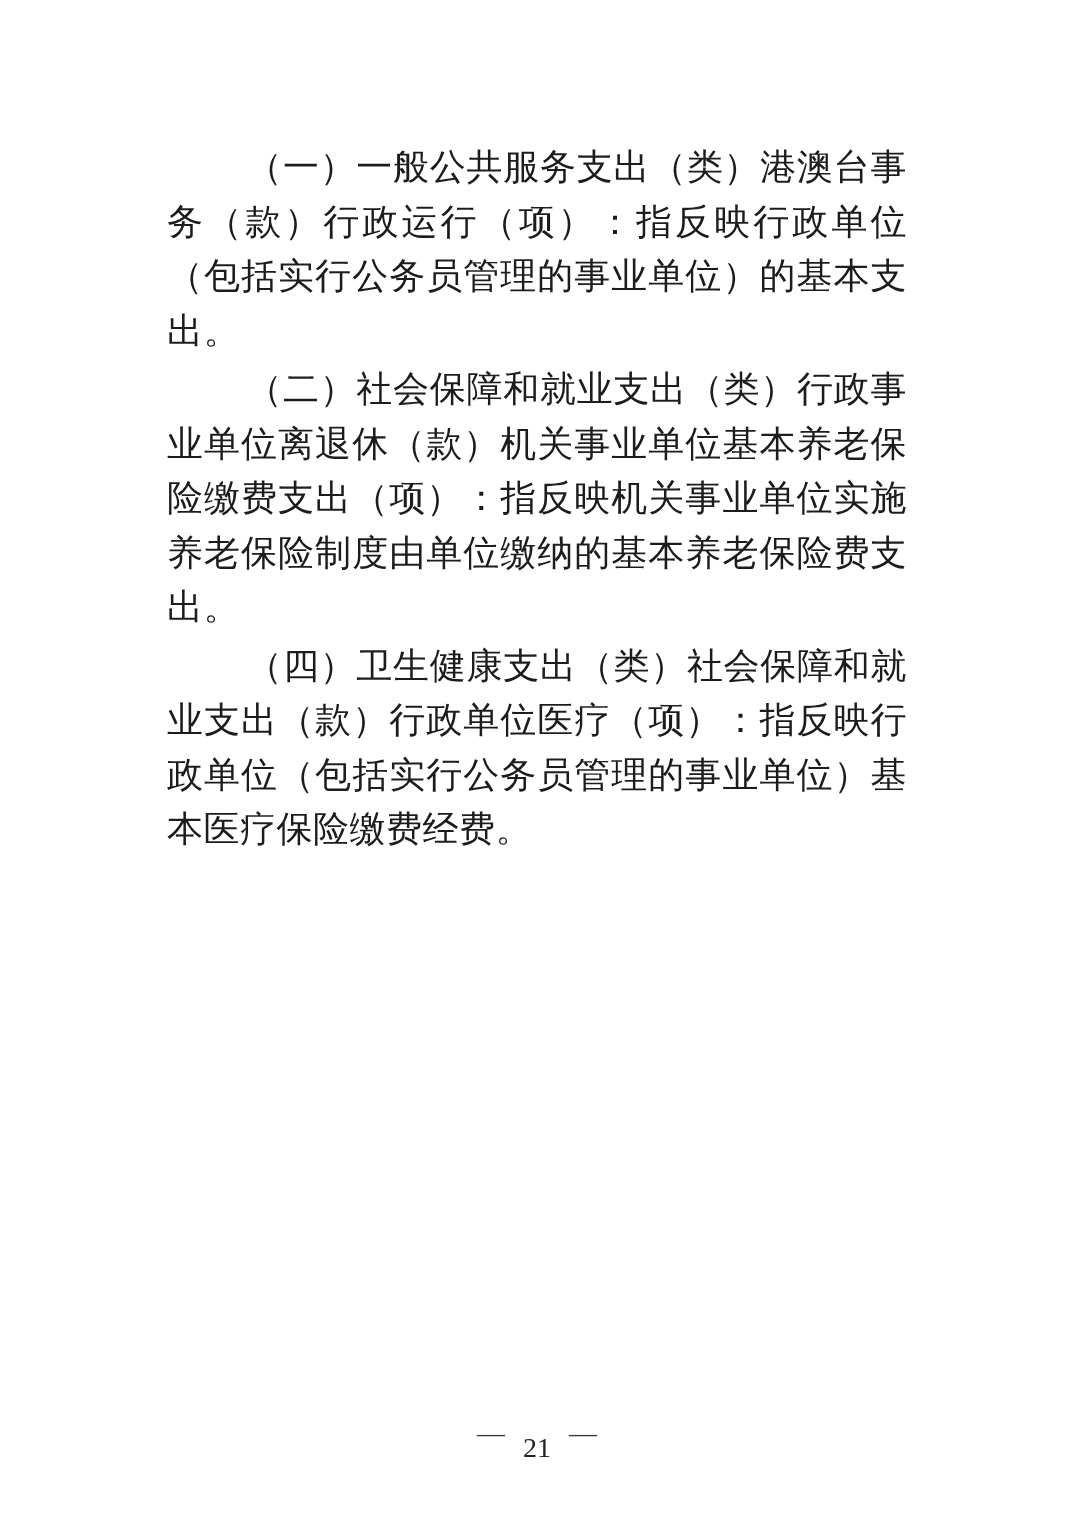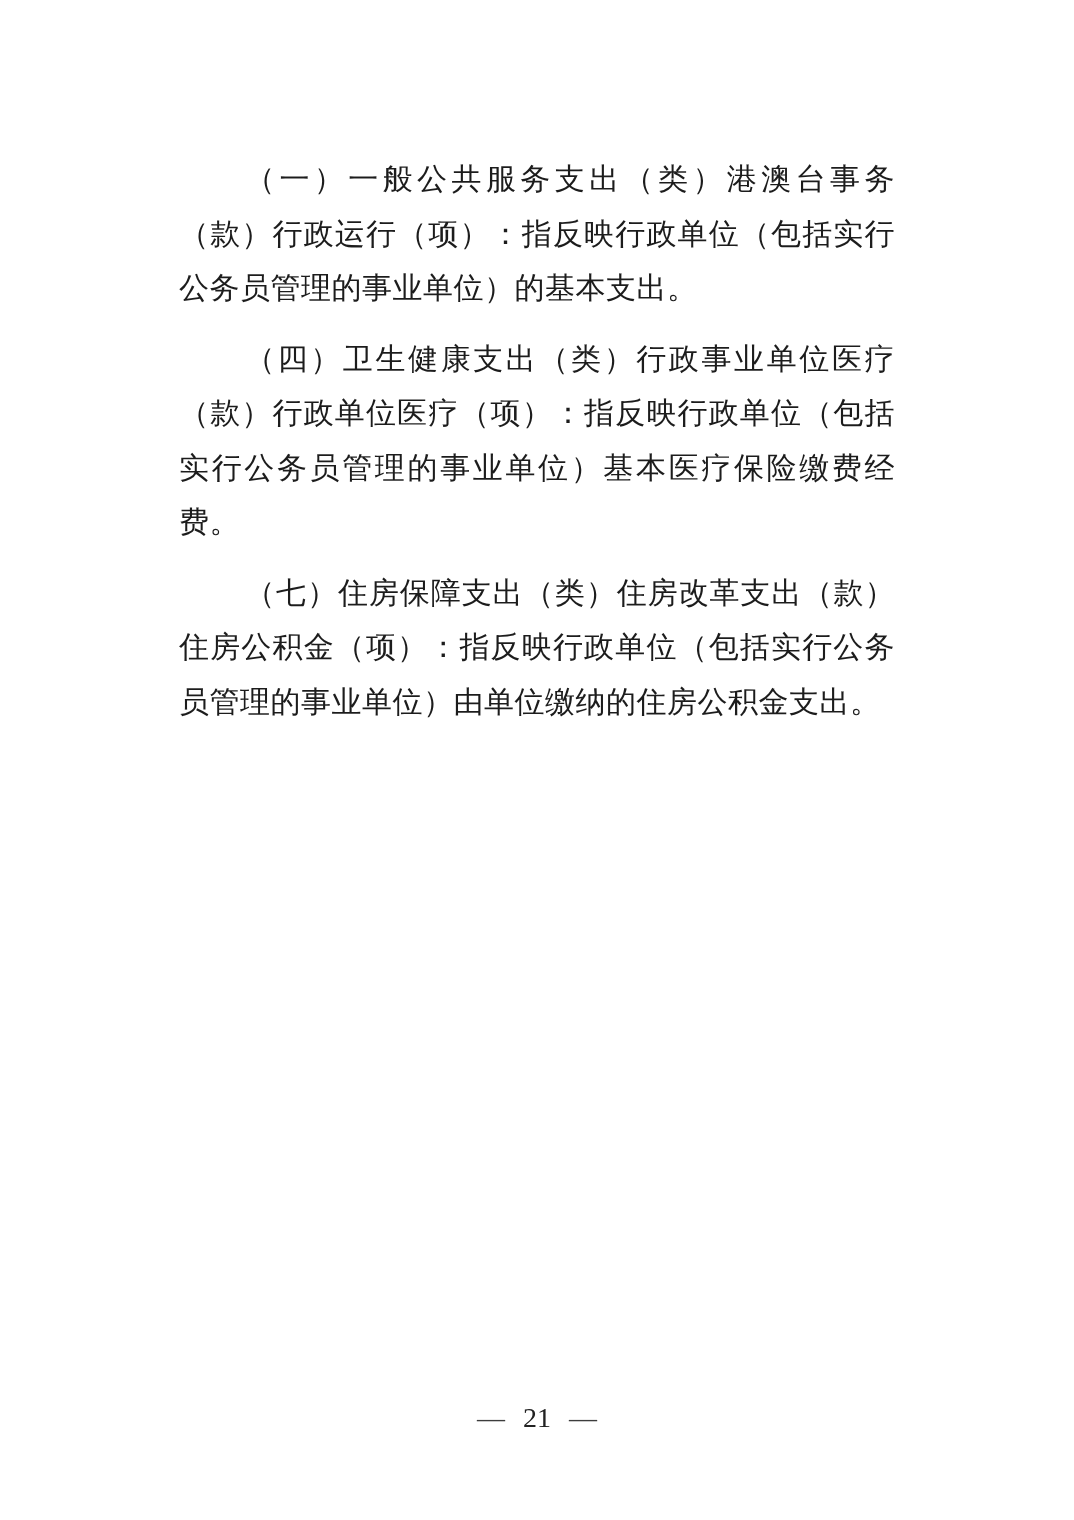--- a/index.html
+++ b/index.html
@@ -15,23 +15,23 @@
     overflow: hidden;
     font-family: "Liberation Sans", sans-serif;
   }
   .text-block {
     position: absolute;
     left: 163px;
     top: 136px;
     width: 748px;
   }
   .para {
-    margin: 16px;
+    margin: 4px;
     padding: 0;
-    font-size: 30px;
+    font-size: 36px;
     line-height: 54.5px;
     color: #1c1c1c;
     text-align: justify;
     text-justify: inter-character;
     text-indent: 2.2em;
     letter-spacing: 0.5px;
     font-family: "Liberation Sans", sans-serif;
   }
   .footer {
     position: absolute;
@@ -41,31 +41,32 @@
     display: flex;
     justify-content: center;
     align-items: center;
     gap: 18px;
     font-family: "Liberation Serif", serif;
     font-size: 28px;
     color: #3c3c3c;
   }
   .footer .page-num {
     color: #222222;
+    margin-top: 30px;
   }
 </style>
 </head>
 <body>
 
 <div class="page">
 
   <div class="text-block">
     <p class="para">（一）一般公共服务支出（类）港澳台事务（款）行政运行（项）：指反映行政单位（包括实行公务员管理的事业单位）的基本支出。</p>
-    <p class="para">（四）卫生健康支出（类）行政事业单位医疗（款）行政单位医疗（项）：指反映行政单位（包括实行公务员管理的事业单位）基本医疗保险缴费经费。</p>
-    <p class="para">（七）住房保障支出（类）住房改革支出（款）住房公积金（项）：指反映行政单位（包括实行公务员管理的事业单位）由单位缴纳的住房公积金支出。</p>
+    <p class="para">（二）社会保障和就业支出（类）行政事业单位离退休（款）机关事业单位基本养老保险缴费支出（项）：指反映机关事业单位实施养老保险制度由单位缴纳的基本养老保险费支出。</p>
+    <p class="para">（四）卫生健康支出（类）社会保障和就业支出（款）行政单位医疗（项）：指反映行政单位（包括实行公务员管理的事业单位）基本医疗保险缴费经费。</p>
   </div>
 
   <div class="footer">
     <span>—</span>
     <span class="page-num">21</span>
     <span>—</span>
   </div>
 
 </div>
 

